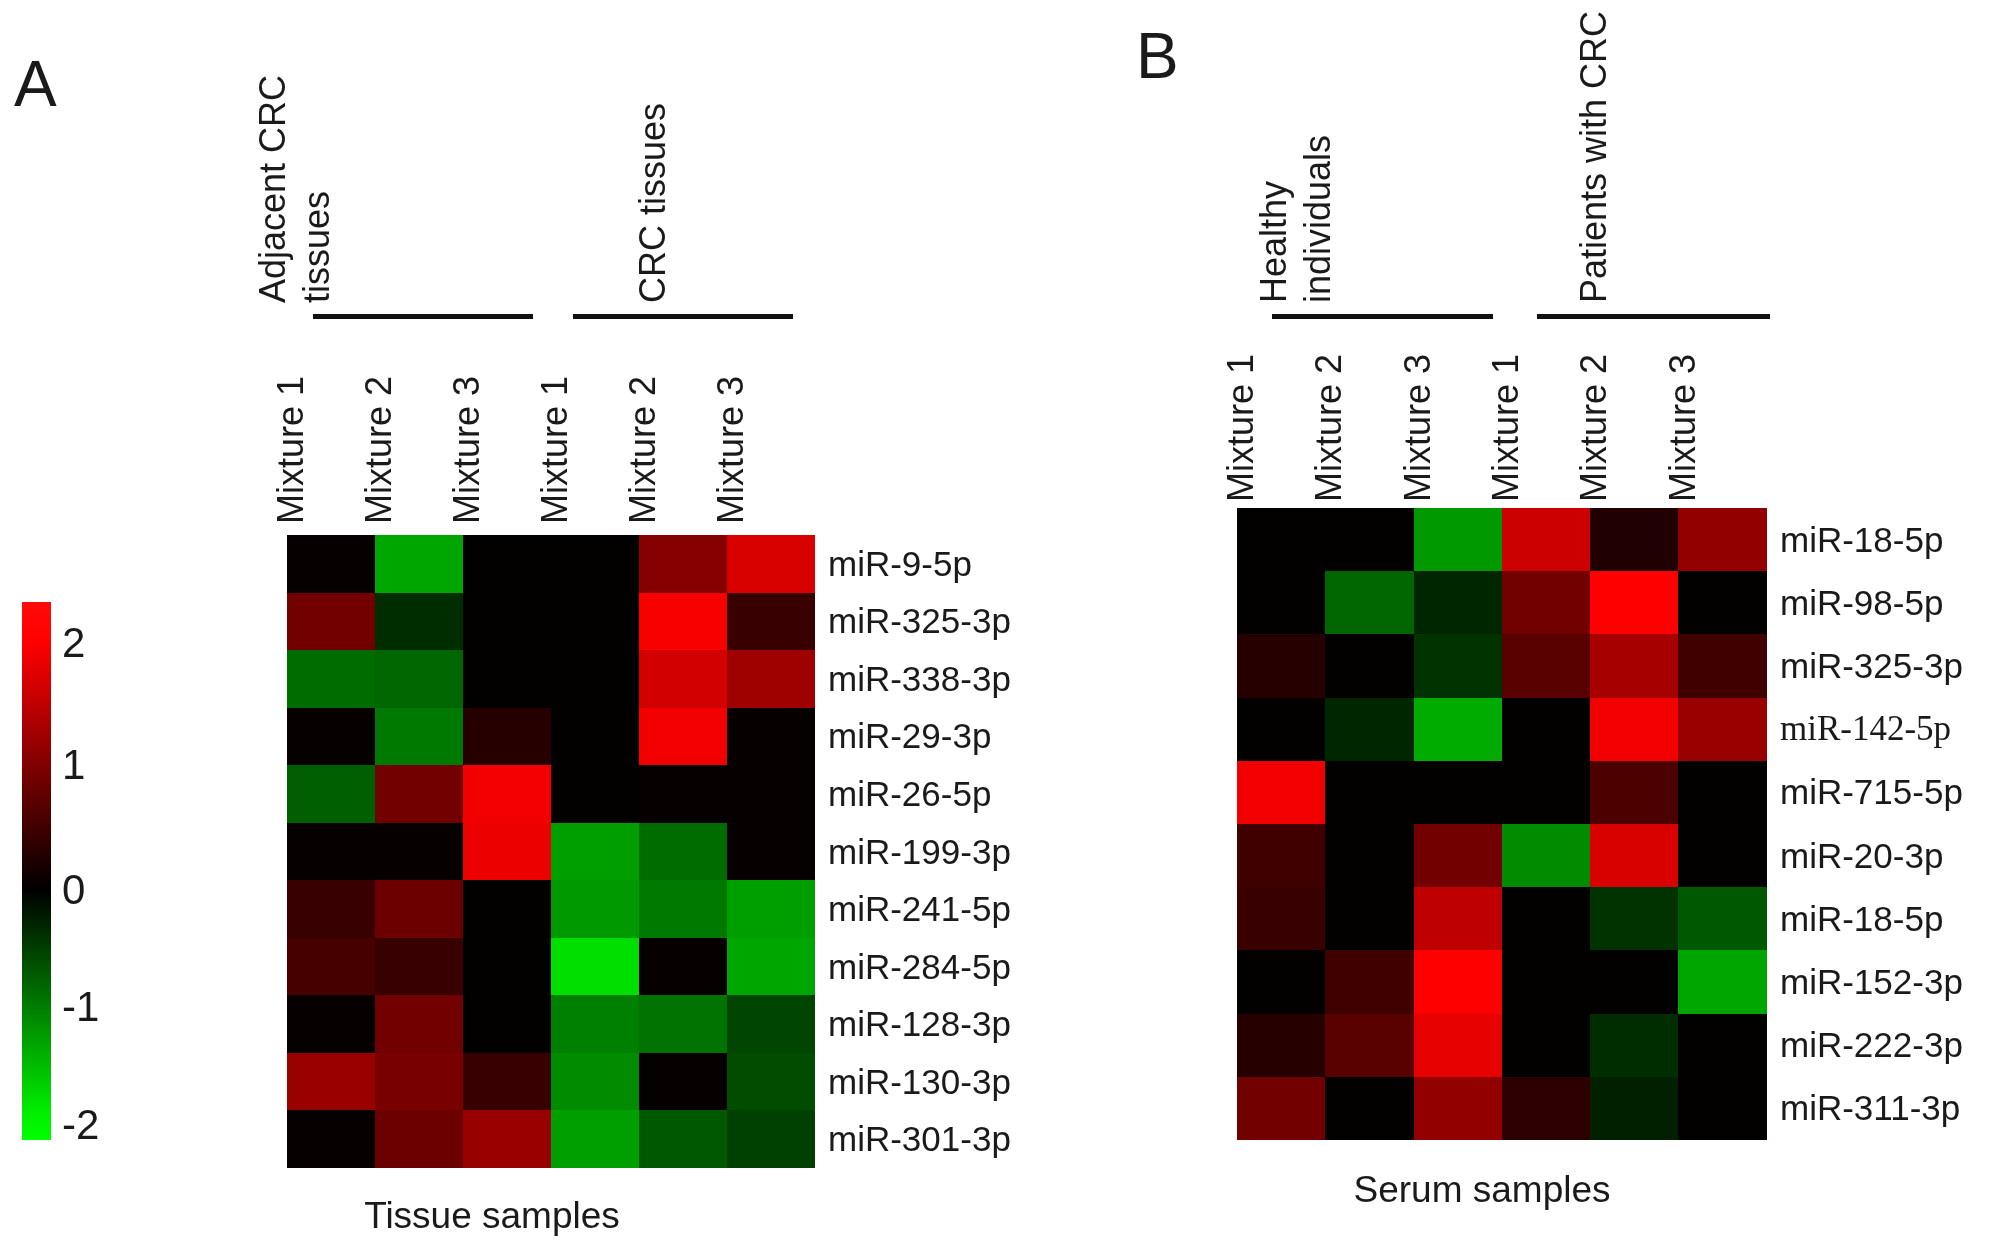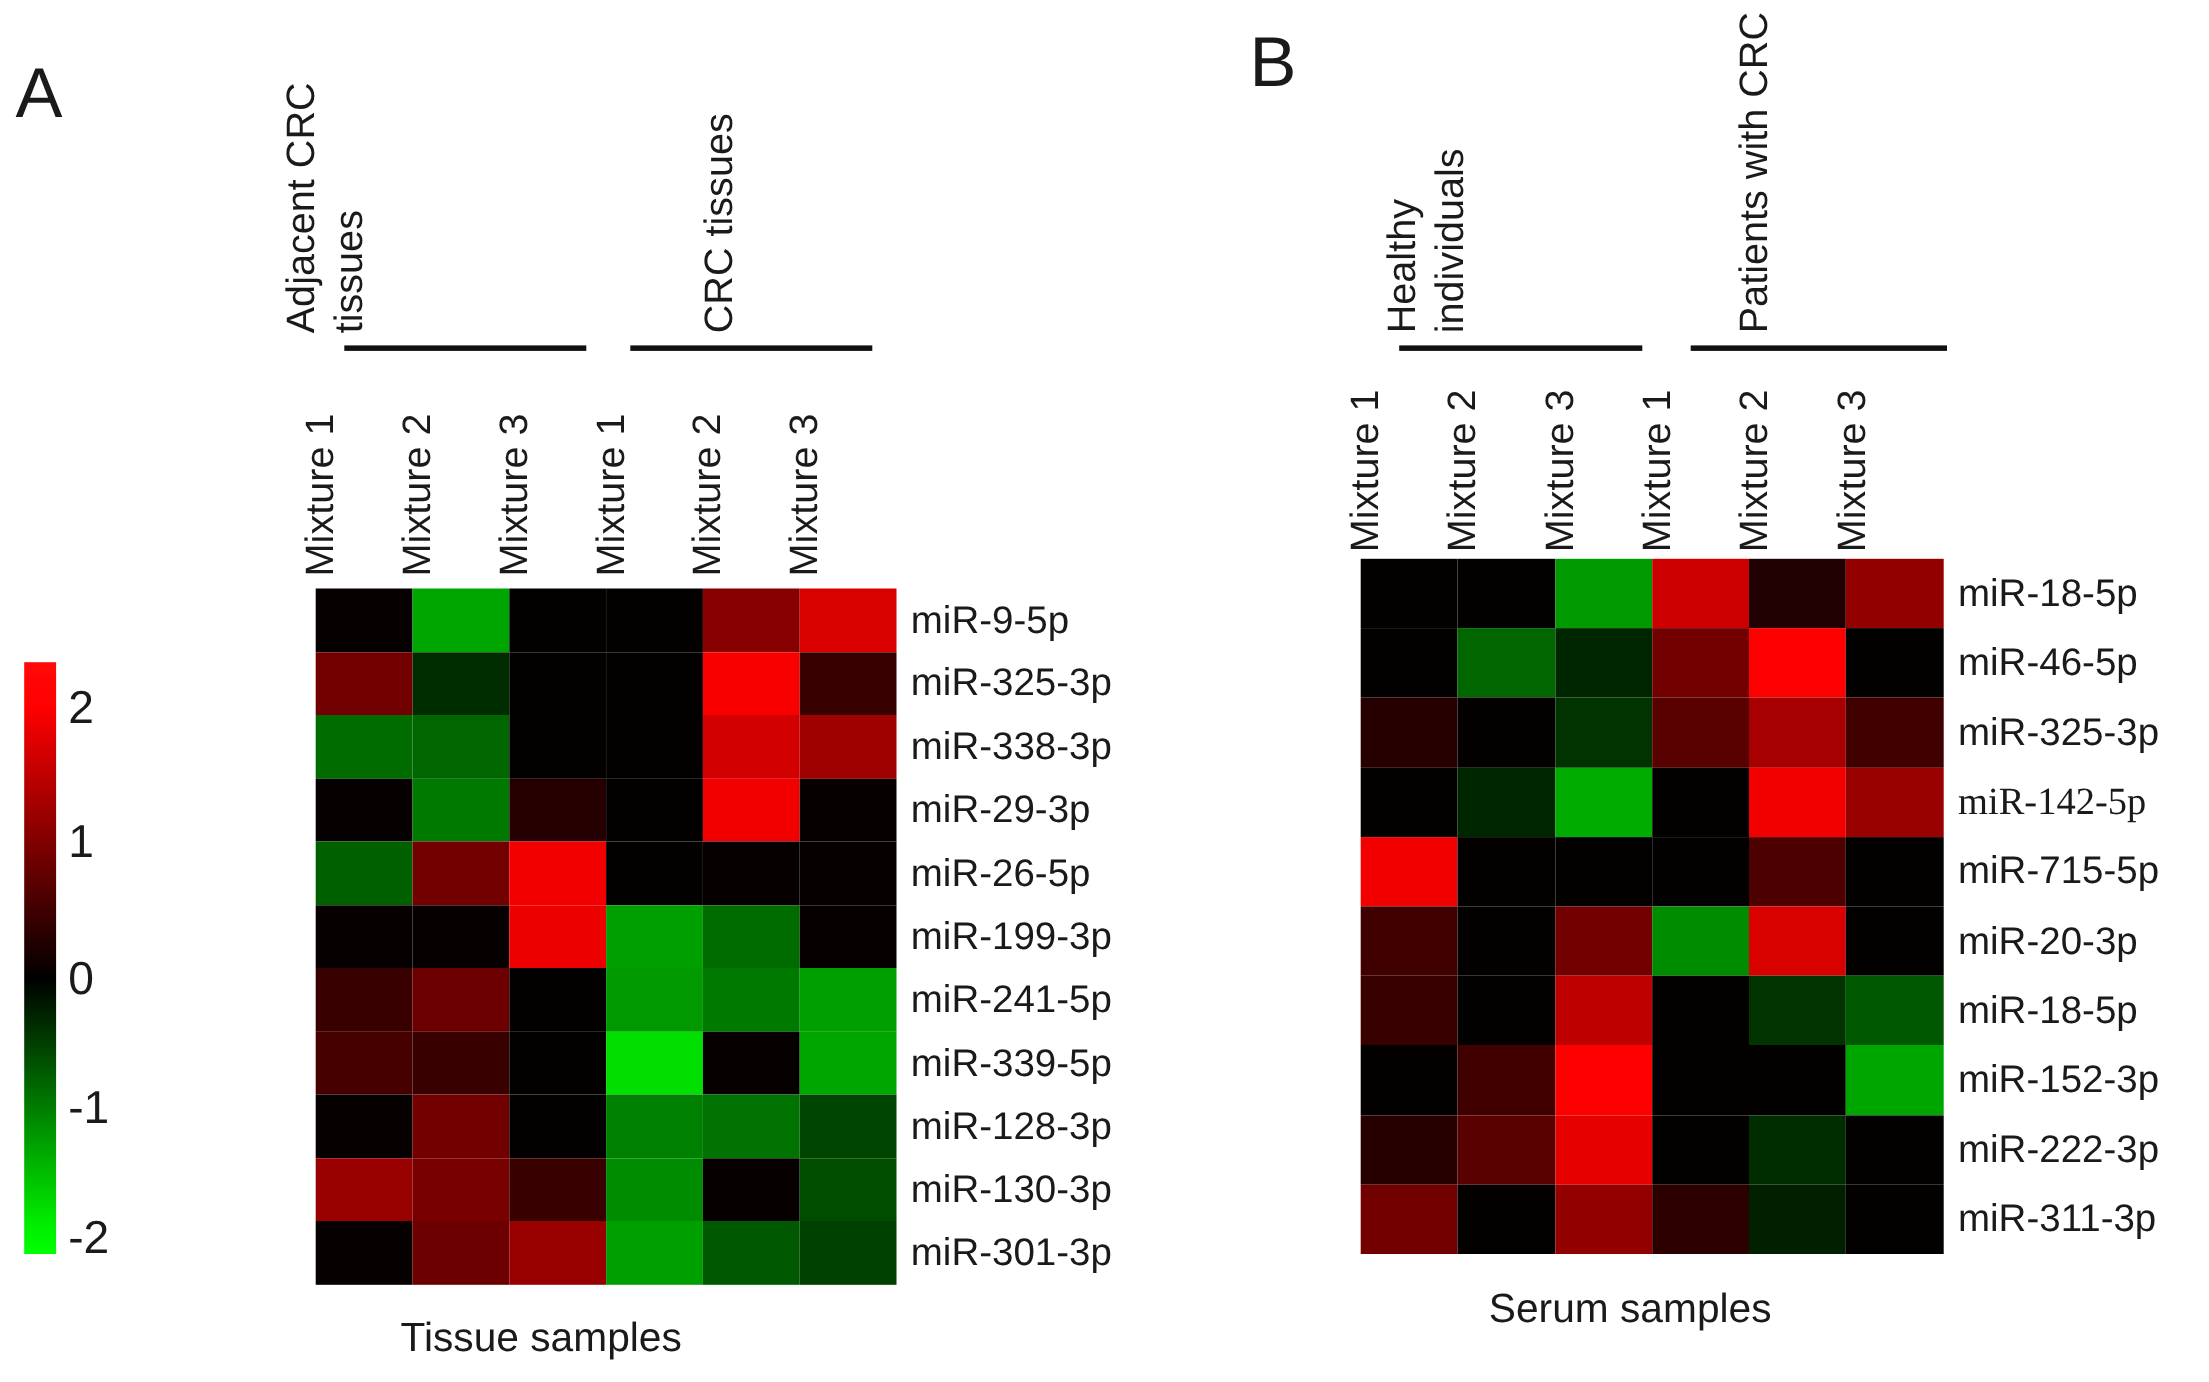--- a/index.html
+++ b/index.html
@@ -128,21 +128,21 @@
       <div class="vtext col-label" style="left: 575px; top: 484px;">Mixture 1</div>
       <div class="vtext col-label" style="left: 663px; top: 484px;">Mixture 2</div>
       <div class="vtext col-label" style="left: 751px; top: 484px;">Mixture 3</div>
       <div class="row-label" style="left: 828px; top: 541.775px;">miR-9-5p</div>
       <div class="row-label" style="left: 828px; top: 599.325px;">miR-325-3p</div>
       <div class="row-label" style="left: 828px; top: 656.875px;">miR-338-3p</div>
       <div class="row-label" style="left: 828px; top: 714.425px;">miR-29-3p</div>
       <div class="row-label" style="left: 828px; top: 771.975px;">miR-26-5p</div>
       <div class="row-label" style="left: 828px; top: 829.525px;">miR-199-3p</div>
       <div class="row-label" style="left: 828px; top: 887.075px;">miR-241-5p</div>
-      <div class="row-label" style="left: 828px; top: 944.625px;">miR-339-5p</div>
+      <div class="row-label" style="left: 828px; top: 944.625px;">miR-284-5p</div>
       <div class="row-label" style="left: 828px; top: 1002.17px;">miR-128-3p</div>
       <div class="row-label" style="left: 828px; top: 1059.72px;">miR-130-3p</div>
       <div class="row-label" style="left: 828px; top: 1117.28px;">miR-301-3p</div>
     </div>
   <div id="panel-b-overlays">
     <div class="heatmap" id="heatmap-b" style="left: 1237px; top: 508px; width: 529.8px; height: 632px; grid-template-columns: repeat(6, 1fr); grid-template-rows: repeat(10, 1fr);">
         <div class="hm-cell" style="background: rgb(3, 0, 0);"></div>
         <div class="hm-cell" style="background: rgb(3, 0, 0);"></div>
         <div class="hm-cell" style="background: rgb(0, 153, 0);"></div>
         <div class="hm-cell" style="background: rgb(204, 0, 0);"></div>
@@ -212,21 +212,21 @@
       <div class="vtext col-label" style="left: 1349.45px; top: 462px;">Mixture 2</div>
       <div class="vtext col-label" style="left: 1437.75px; top: 462px;">Mixture 3</div>
       <div class="group-line" style="left: 1537px; width: 233px;"></div>
       <div class="vtext" style="left: 1616px; top: 259px;">
         <div class="vline">Patients with CRC</div>
       </div>
       <div class="vtext col-label" style="left: 1526.05px; top: 462px;">Mixture 1</div>
       <div class="vtext col-label" style="left: 1614.35px; top: 462px;">Mixture 2</div>
       <div class="vtext col-label" style="left: 1702.65px; top: 462px;">Mixture 3</div>
       <div class="row-label" style="left: 1780px; top: 517.6px;">miR-18-5p</div>
-      <div class="row-label" style="left: 1780px; top: 580.8px;">miR-46-5p</div>
+      <div class="row-label" style="left: 1780px; top: 580.8px;">miR-98-5p</div>
       <div class="row-label" style="left: 1780px; top: 644px;">miR-325-3p</div>
       <div class="row-label" style="left: 1780px; top: 707.2px; font-family: Liberation Serif, serif;">miR-142-5p</div>
       <div class="row-label" style="left: 1780px; top: 770.4px;">miR-715-5p</div>
       <div class="row-label" style="left: 1780px; top: 833.6px;">miR-20-3p</div>
       <div class="row-label" style="left: 1780px; top: 896.8px;">miR-18-5p</div>
       <div class="row-label" style="left: 1780px; top: 960px;">miR-152-3p</div>
       <div class="row-label" style="left: 1780px; top: 1023.2px;">miR-222-3p</div>
       <div class="row-label" style="left: 1780px; top: 1086.4px;">miR-311-3p</div>
     </div>
 

